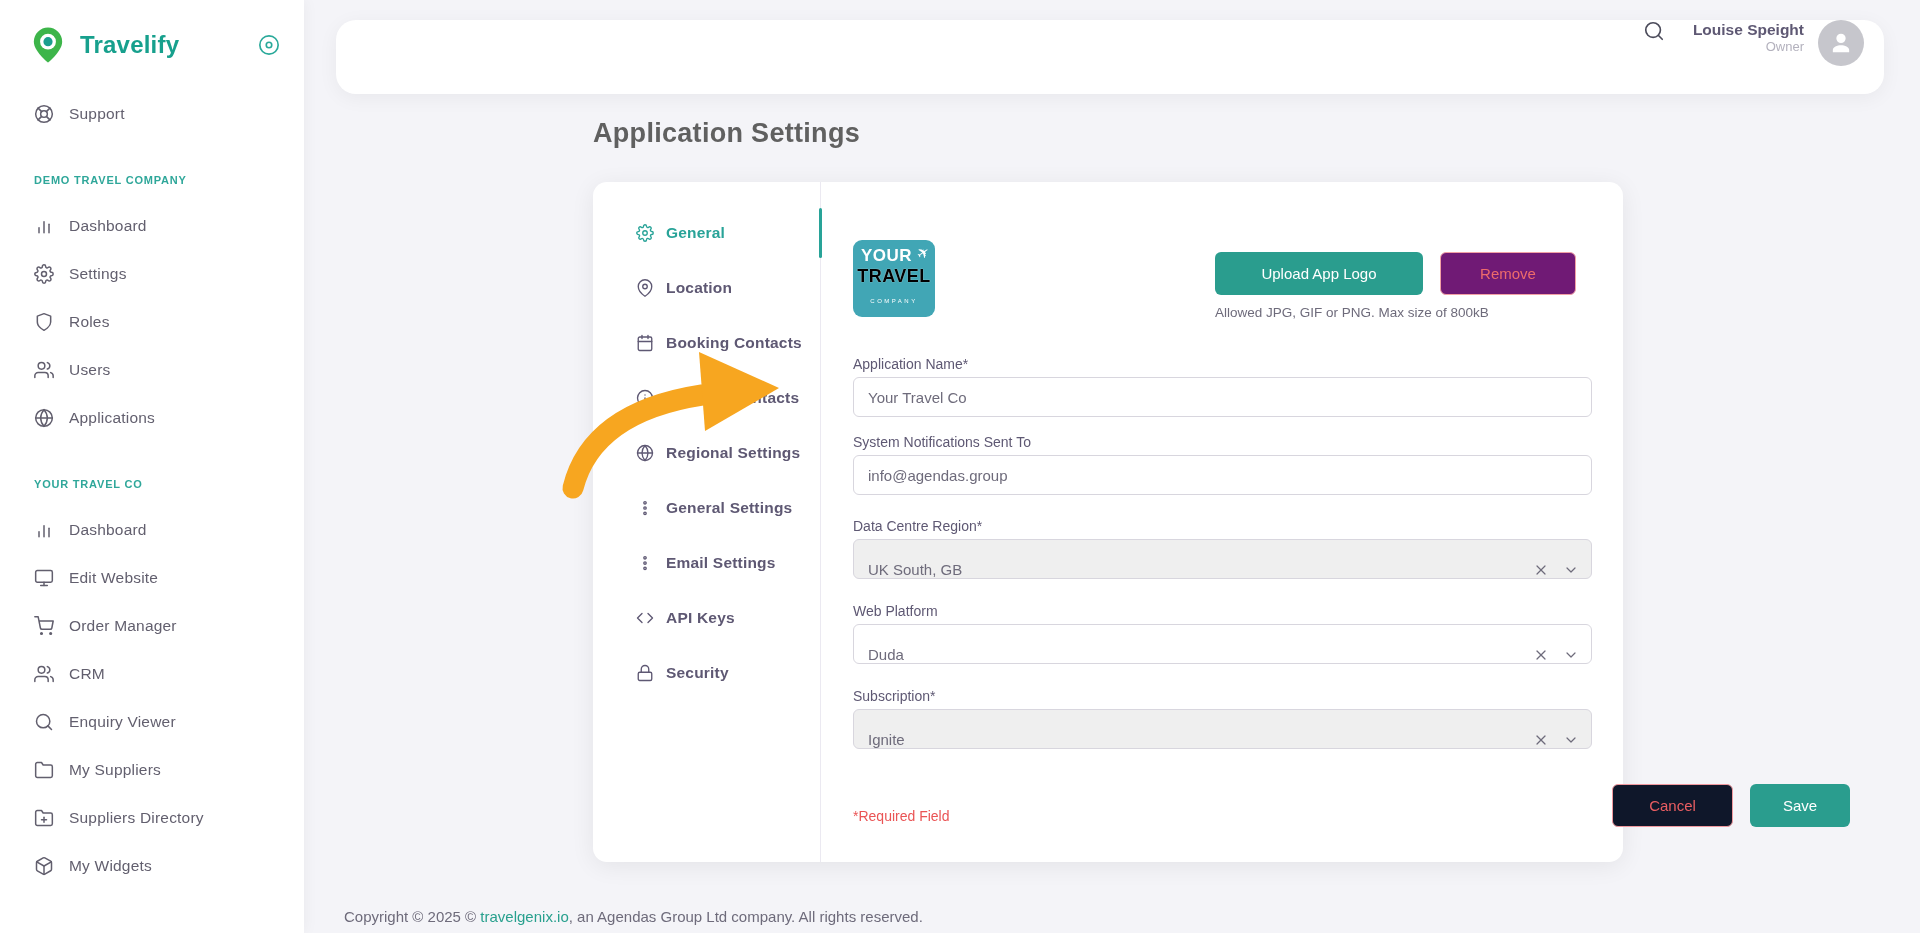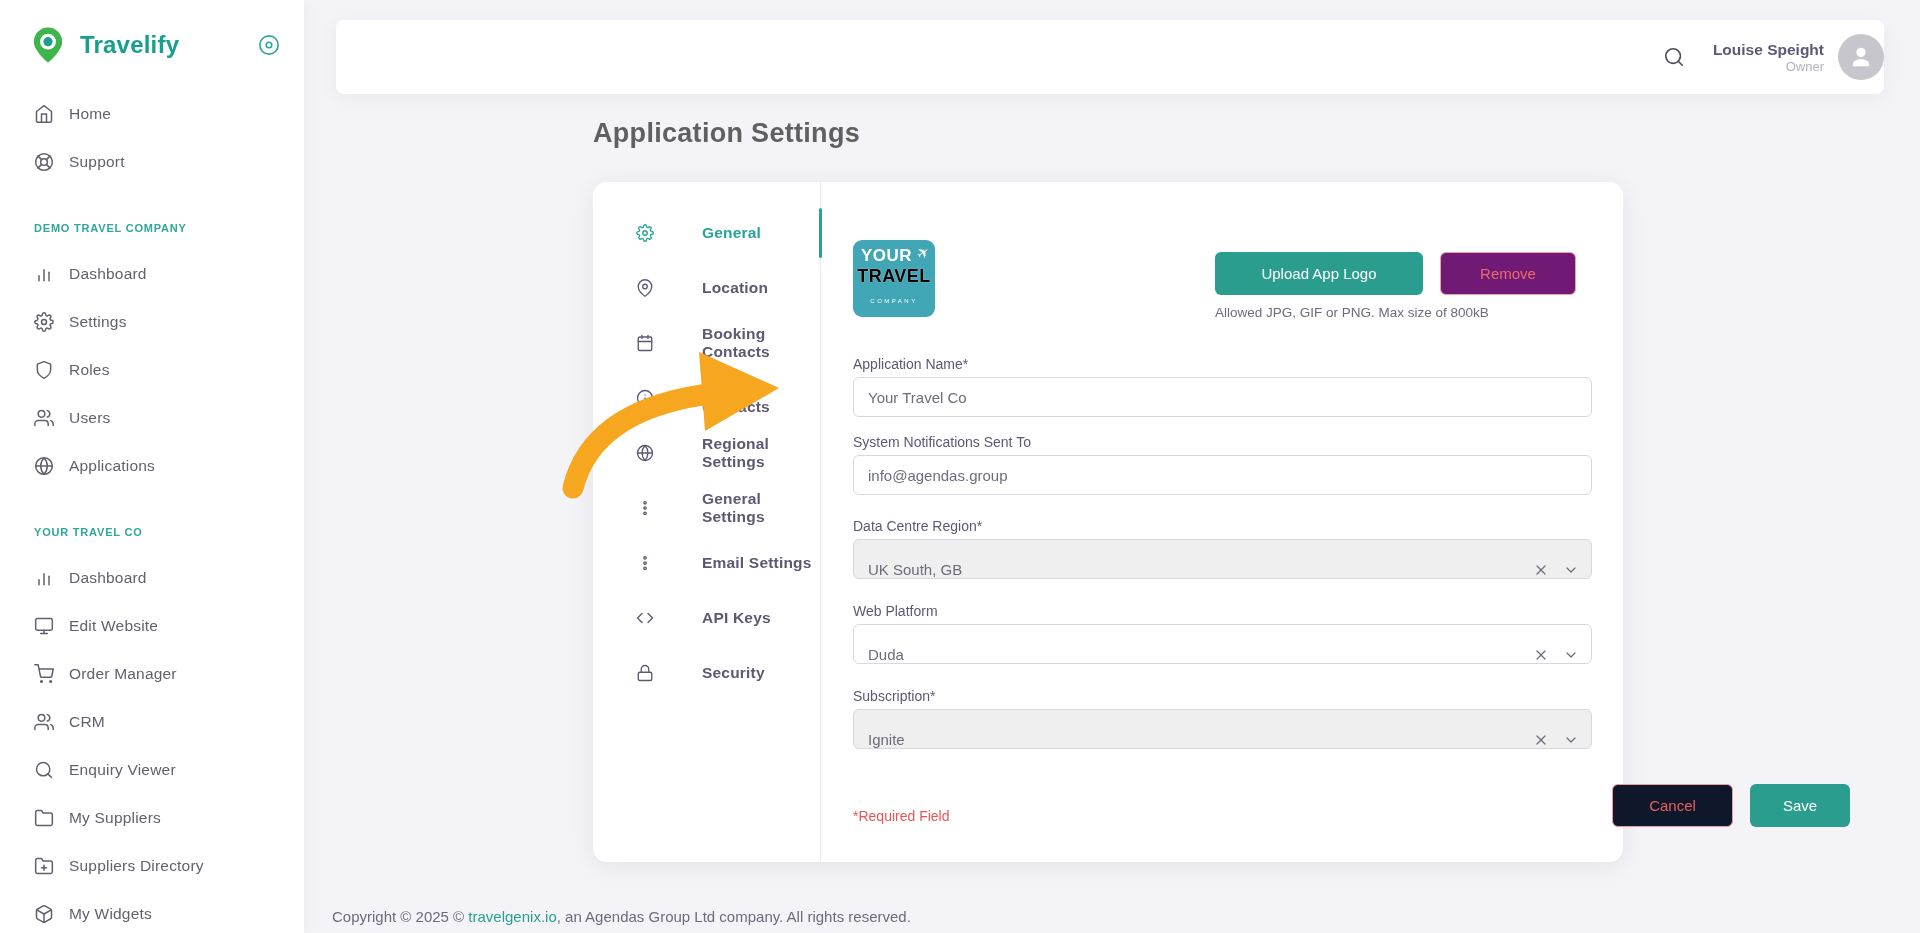--- a/index.html
+++ b/index.html
@@ -16,42 +16,42 @@
   .brand-toggle { width:22px; height:22px; color:#2aa99a; cursor:pointer; }
   .nav { list-style:none; }
   .nav-item { display:flex; align-items:center; height:48px; padding:0 20px 0 34px; cursor:pointer; color:#625f6e; }
   .nav-item .ic { width:20px; height:20px; margin-right:15px; flex:0 0 auto; }
   .nav-item span.lbl { font-size:15.5px; letter-spacing:.2px; }
   .nav-section { height:44px; margin-top:20px; display:flex; align-items:center; padding-left:34px;
                  color:#2fa79a; font-size:11px; font-weight:bold; letter-spacing:.8px; }
 
   
   .topbar { position:absolute; left:336px; top:20px; width:1548px; height:74px; background:#fff;
-            border-radius:8px; box-shadow:0 4px 20px rgba(0,0,0,.05);
-            display:flex; align-items:center; justify-content:flex-end; z-index:4; }
+            border-radius:20px; box-shadow:0 4px 20px rgba(0,0,0,.05);
+            display:flex; justify-content:flex-end; padding-right:20px; z-index:4; }
   .search-btn { width:22px; height:22px; color:#4b4b5a; margin-right:28px; cursor:pointer; }
   .user-block { text-align:right; margin-right:14px; cursor:pointer; }
   .user-name { font-size:15.5px; font-weight:bold; color:#5e5873; line-height:19px; }
   .user-role { font-size:13px; color:#b3b1bd; line-height:16px; }
   .avatar { width:46px; height:46px; border-radius:50%; background:#c6c6cc; display:flex;
             align-items:center; justify-content:center; cursor:pointer; }
   .avatar svg { width:28px; height:28px; }
 
   
   .page-title { position:absolute; left:593px; top:118px; font-size:27px; font-weight:bold;
                 color:#606060; letter-spacing:.3px; z-index:2; }
 
   .card { position:absolute; left:593px; top:182px; width:1030px; height:680px; background:#fff;
           border-radius:14px; box-shadow:0 4px 24px rgba(0,0,0,.07); z-index:2; }
 
   
   .tabs-col { position:absolute; left:0; top:0; width:228px; height:100%; border-right:1px solid #ebe9f1;
               padding-top:23px; }
   .tab { position:relative; display:flex; align-items:center; height:55px; padding-left:43px;
-         color:#5e5873; cursor:pointer;gap:36px; }
+         color:#5e5873; cursor:pointer; }
   .tab .ic { width:18px; height:18px; margin-right:12px; flex:0 0 auto; }
   .tab span.lbl { font-size:15.5px; font-weight:bold; letter-spacing:.2px; }
   .tab.active { color:#28a398; }
   .tab.active::after { content:""; position:absolute; right:-2px; top:3px; width:3px; height:50px;
                        background:#28a398; border-radius:2px; }
 
   
   .form-area { position:absolute; left:260px; top:0; width:739px; height:100%; }
   .logo-thumb { position:absolute; left:0; top:58px; width:82px; height:77px; background:#41a6b5;
                 border-radius:9px; overflow:hidden; padding-top:7px; text-align:center; }
@@ -79,21 +79,21 @@
   .sel .selval { flex:1; }
   .sel .mini { width:16px; height:16px; color:#6e6b7b; }
   .sel .mini.x { margin-right:14px; }
 
   .required-note { position:absolute; left:0; top:626px; font-size:14px; color:#ea5455; }
   .btn-cancel { position:absolute; left:759px; top:602px; width:121px; height:43px; background:#0f172a;
                 color:#ea5e62; border:1px solid #f0989e; }
   .btn-save { position:absolute; left:897px; top:602px; width:100px; height:43px; background:#2a9d8e; color:#fff; }
 
   
-  .footer { position:absolute; left:332px; top:908px; font-size:15px; color:#6e6b7b; z-index:2; }
+  .footer { position:absolute; left:344px; top:908px; font-size:15px; color:#6e6b7b; z-index:2; }
   .footer a { color:#28a08e; text-decoration:none; cursor:pointer; }
 
   
   .arrow-overlay { position:absolute; left:0; top:0; width:1920px; height:933px; z-index:9; pointer-events:none; }
 
   svg.feather { fill:none; stroke:currentColor; stroke-width:1.8; stroke-linecap:round; stroke-linejoin:round; }
 </style>
 </head>
 <body>
 
@@ -107,27 +107,20 @@
         <circle cx="24" cy="20" r="5.5" fill="#1b9e8e"></circle>
       </svg>
       <div class="brand-name">Travelify</div>
       <svg class="brand-toggle feather" viewBox="0 0 24 24">
         <circle cx="12" cy="12" r="10"></circle>
           <circle cx="12" cy="12" r="3"></circle>
       </svg>
     </div>
 
     <ul class="nav">
-      <li class="nav-item">
-        <svg class="ic feather" viewBox="0 0 24 24">
-            <path d="M3 9l9-7 9 7v11a2 2 0 0 1-2 2H5a2 2 0 0 1-2-2z"></path>
-            <polyline points="9 22 9 12 15 12 15 22"></polyline>
-          </svg>
-        <span class="lbl">Home</span>
-      </li>
       <li class="nav-item">
         <svg class="ic feather" viewBox="0 0 24 24">
             <circle cx="12" cy="12" r="10"></circle>
             <circle cx="12" cy="12" r="4"></circle>
             <line x1="4.93" y1="4.93" x2="9.17" y2="9.17"></line>
             <line x1="14.83" y1="14.83" x2="19.07" y2="19.07"></line>
             <line x1="14.83" y1="9.17" x2="19.07" y2="4.93"></line>
             <line x1="4.93" y1="19.07" x2="9.17" y2="14.83"></line>
           </svg>
         <span class="lbl">Support</span>

